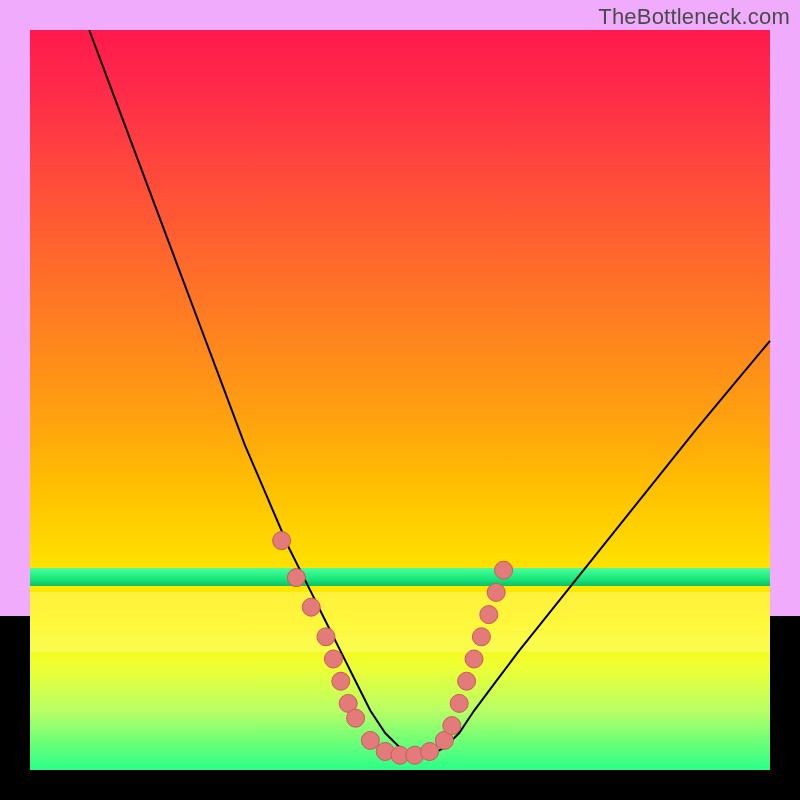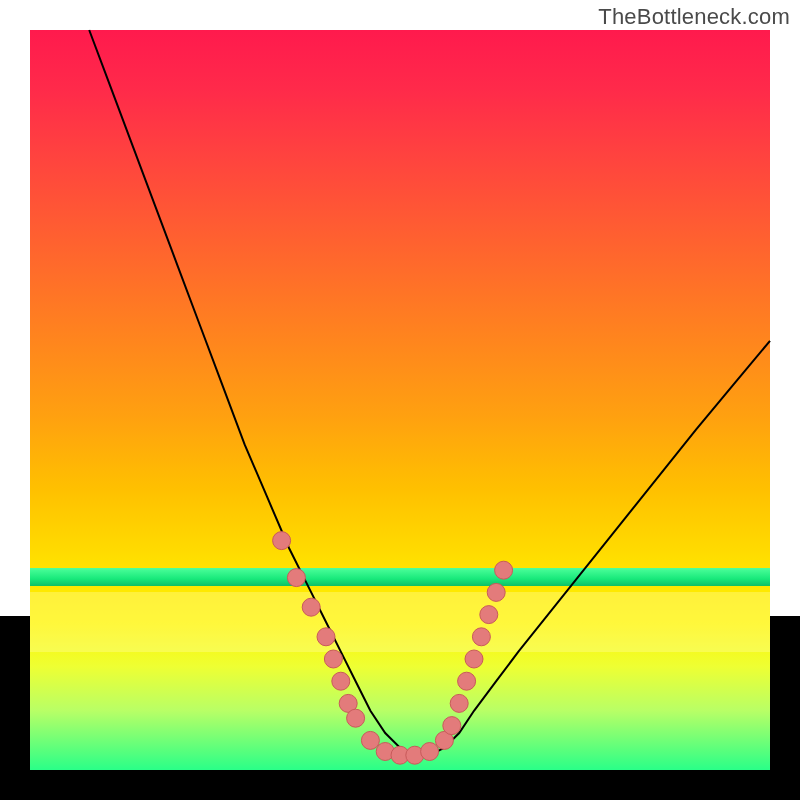--- a/index.html
+++ b/index.html
@@ -10,21 +10,21 @@
     background: #000;
     overflow: hidden;
     font-family: Arial, Helvetica, sans-serif;
   }
   .frame {
     position: absolute;
     left: 0;
     top: 0;
     width: 800px;
     height: 616px;
-    background: #ffffff;
+    background: #f0abfc;
   }
   .plot-area {
     position: absolute;
     left: 30px;
     top: 30px;
     width: 740px;
     height: 740px;
     
     background: linear-gradient(to bottom,
        #ff1a4d 0%,

